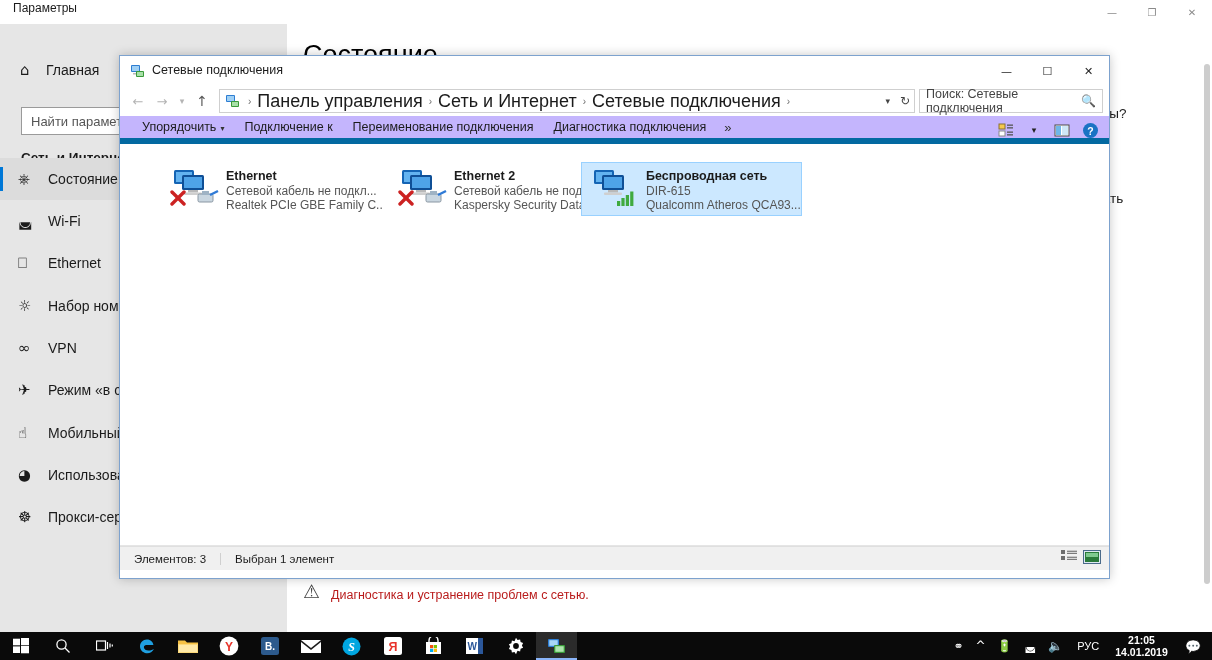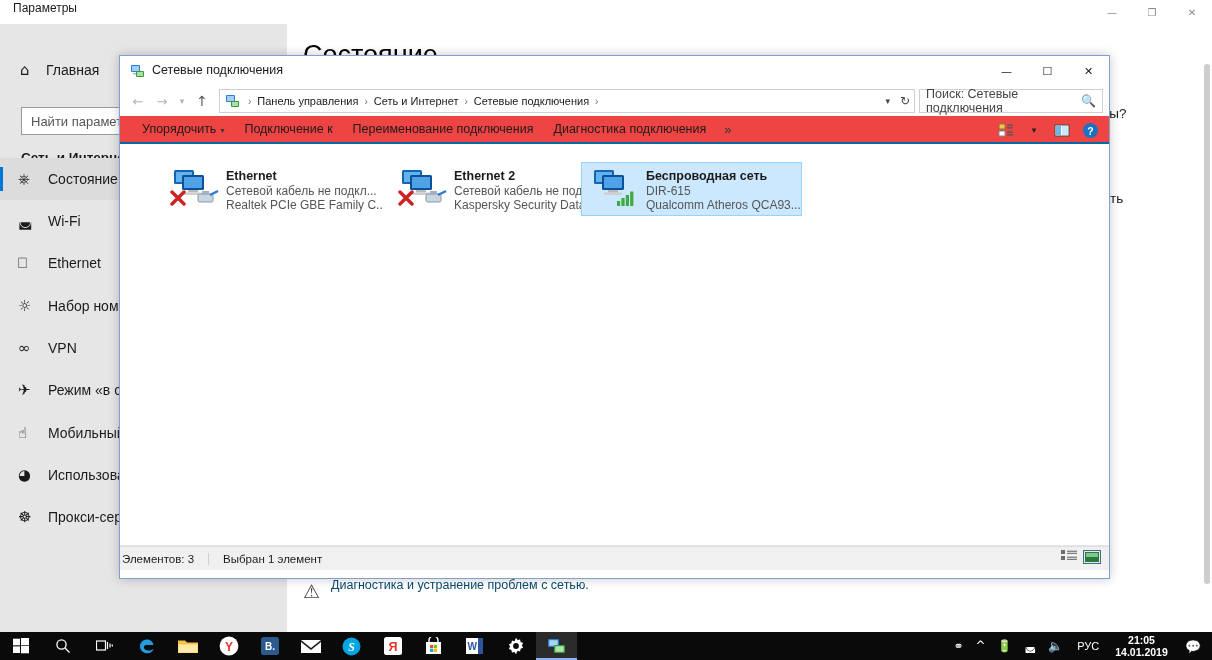--- a/index.html
+++ b/index.html
@@ -93,21 +93,21 @@
   }
   #troubleshoot {
     position: absolute; left: 16px; top: 551px;
     display: flex; align-items: flex-start;
   }
   #troubleshoot .ts-ico {
     width: 28px; font-size: 19px; color: #444; line-height: 1;
     padding-top: 7px; font-family: "DejaVu Sans", sans-serif;
   }
   #troubleshoot .ts-title { font-size: 14.5px; color: #1b1b1b; }
-  #troubleshoot .ts-sub { font-size: 12.5px; color: #0c4a6e; margin-top: 3px; }
+  #troubleshoot .ts-sub { font-size: 12.5px; color: #b91c1c; margin-top: 13px; }
   #settings-scrollbar {
     position: absolute; right: 2px; top: 40px; width: 6px; height: 520px;
     background: #cdcdcd; border-radius: 3px;
   }
 
   
   #explorer {
     position: absolute; left: 119px; top: 55px; width: 991px; height: 524px;
     background: #ffffff;
     border: 1px solid #7da2ce;
@@ -145,21 +145,21 @@
   }
   .nav-btn.up { color: #5a5a5a; font-size: 14px; }
   .nav-btn.sm { width: 16px; font-size: 9px; color: #b4b4b4; }
   #addressbar {
     flex: 1; height: 24px; margin-left: 5px;
     border: 1px solid #cfcfcf; background: #fff;
     display: flex; align-items: center; padding: 0 2px;
     position: relative;
   }
   #addr-icon { width: 16px; height: 16px; margin: 0 4px 0 3px; }
-  .crumb { font-size: 11px; color: #1b1b1b; padding: 0 3px; }
+  .crumb { font-size: 18px; color: #1b1b1b; padding: 0 3px; }
   .crumb-sep { font-size: 10px; color: #6d6d6d; padding: 0 3px; }
   #addr-drop {
     position: absolute; right: 24px; font-size: 9px; color: #444;
     font-family: "DejaVu Sans", sans-serif;
   }
   #addr-refresh {
     position: absolute; right: 4px; font-size: 12px; color: #444;
     font-family: "DejaVu Sans", sans-serif;
   }
   #searchbox {
@@ -167,21 +167,21 @@
     border: 1px solid #cfcfcf; background: #fff;
     display: flex; align-items: center; justify-content: space-between;
     padding: 0 6px;
   }
   #searchbox .sp { font-size: 12.5px; color: #444; }
   #searchbox .si { font-size: 12px; color: #222;
      font-family: "DejaVu Sans", sans-serif; }
 
   #exp-commandbar {
     position: relative; height: 28px;
-    background: #ef4444; border-bottom: 2px solid #0369a1;
+    background: #c4b5fd; border-bottom: 6px solid #0369a1;
     display: flex; align-items: center; padding-left: 12px;
   }
   .cmd {
     font-size: 12.5px; color: #1b1b1b; padding: 4px 10px;
     white-space: nowrap;
   }
   .cmd .caret { font-size: 8px; margin-left: 4px; color: #333;
      font-family: "DejaVu Sans", sans-serif; }
   .cmd.chev { color: #333; font-size: 13px; padding: 4px 8px; }
   #cmd-right {
@@ -206,21 +206,21 @@
      flex: 0 0 52px; }
   .conn-texts { margin-left: 4px; overflow: hidden; }
   .conn-name { font-size: 12.5px; font-weight: bold; color: #1b1b1b;
      white-space: nowrap; }
   .conn-line { font-size: 12px; color: #555; white-space: nowrap;
      margin-top: 0; }
 
   #exp-status {
     position: relative; height: 24px; background: #f0f0f0;
     border-top: 1px solid #dfdfdf;
-    display: flex; align-items: center; padding-left: 2px;
+    display: flex; align-items: center; padding-left: 14px;
   }
   #exp-status .st { font-size: 11.5px; color: #1b1b1b; }
   #exp-status .st.second { margin-left: 14px;
      border-left: 1px solid #cfcfcf; padding-left: 14px; }
   #status-viewbtns {
     position: absolute; right: 8px; display: flex; align-items: center; gap: 6px;
   }
 
   
   #taskbar {

